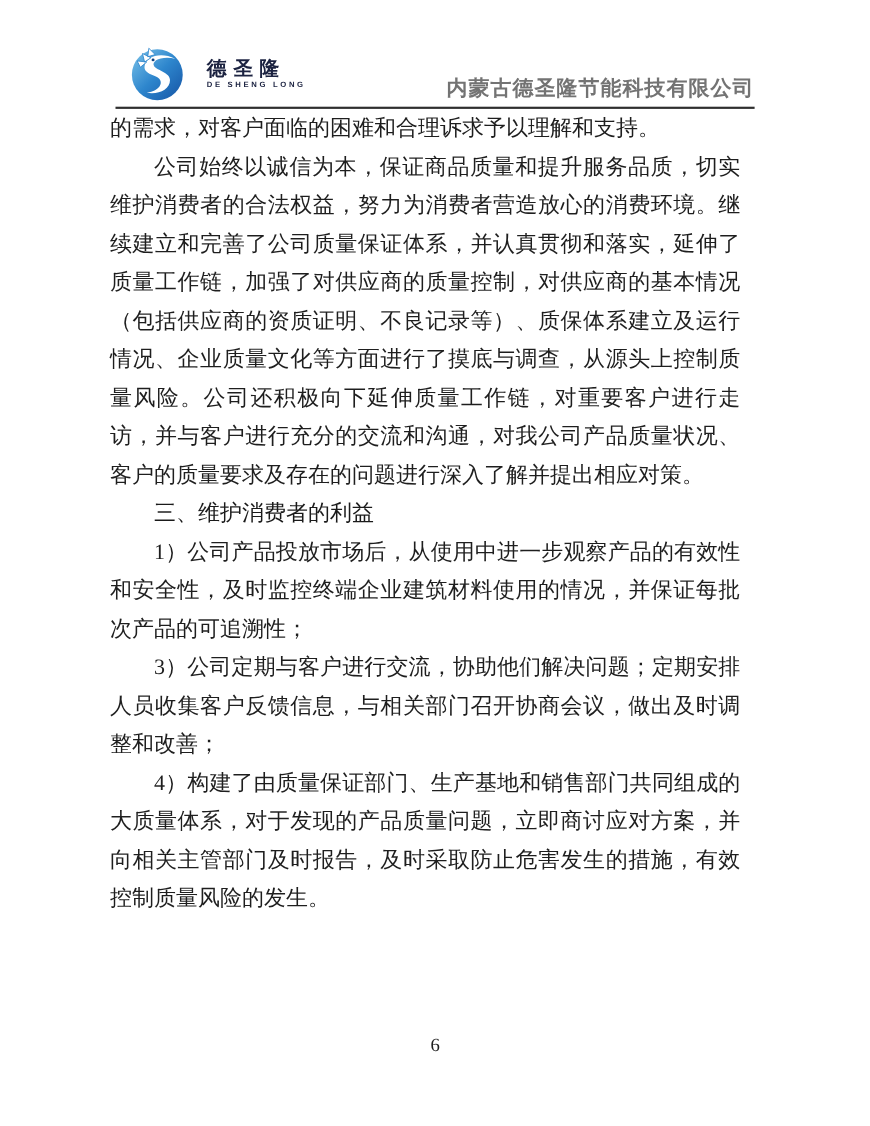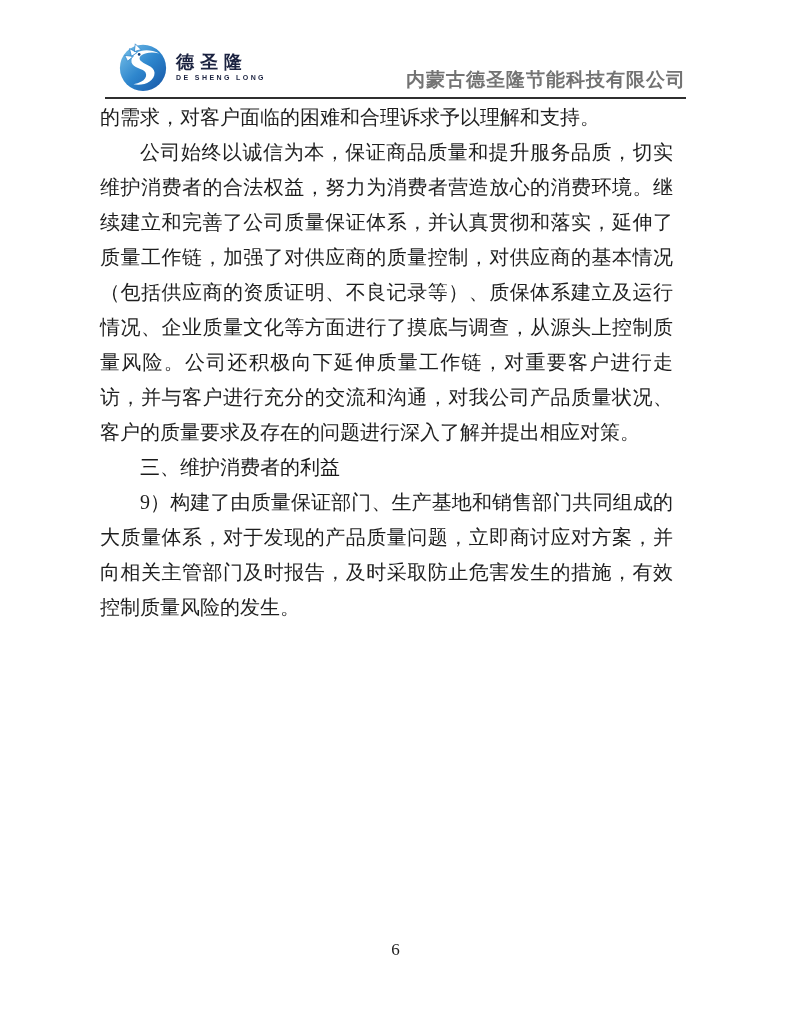--- a/index.html
+++ b/index.html
@@ -31,21 +31,21 @@
     top: 40px;
     display: flex;
     align-items: center;
   }
   .logo-mark {
     width: 52px;
     height: 52px;
     flex: 0 0 auto;
   }
   .logo-text {
-    margin-left: 7px;
+    margin-left: 19px;
     display: flex;
     flex-direction: column;
     justify-content: center;
   }
   .logo-cn {
     font-family: "Liberation Sans", "DejaVu Sans", sans-serif;
     font-size: 18px;
     font-weight: bold;
     letter-spacing: 6px;
     color: #1b2240;
@@ -136,18 +136,20 @@
       </div>
     </div>
 
     <div class="company-name">内蒙古德圣隆节能科技有限公司</div>
   </div>
 
   <main class="doc-body">
       <p class="para continuation">的需求，对客户面临的困难和合理诉求予以理解和支持。</p>
       <p class="para indent">公司始终以诚信为本，保证商品质量和提升服务品质，切实维护消费者的合法权益，努力为消费者营造放心的消费环境。继续建立和完善了公司质量保证体系，并认真贯彻和落实，延伸了质量工作链，加强了对供应商的质量控制，对供应商的基本情况（包括供应商的资质证明、不良记录等）、质保体系建立及运行情况、企业质量文化等方面进行了摸底与调查，从源头上控制质量风险。公司还积极向下延伸质量工作链，对重要客户进行走访，并与客户进行充分的交流和沟通，对我公司产品质量状况、客户的质量要求及存在的问题进行深入了解并提出相应对策。</p>
       <p class="para heading">三、维护消费者的利益</p>
-      <p class="para indent">9）构建了由质量保证部门、生产基地和销售部门共同组成的大质量体系，对于发现的产品质量问题，立即商讨应对方案，并向相关主管部门及时报告，及时采取防止危害发生的措施，有效控制质量风险的发生。</p>
+      <p class="para indent">1）公司产品投放市场后，从使用中进一步观察产品的有效性和安全性，及时监控终端企业建筑材料使用的情况，并保证每批次产品的可追溯性；</p>
+      <p class="para indent">3）公司定期与客户进行交流，协助他们解决问题；定期安排人员收集客户反馈信息，与相关部门召开协商会议，做出及时调整和改善；</p>
+      <p class="para indent">4）构建了由质量保证部门、生产基地和销售部门共同组成的大质量体系，对于发现的产品质量问题，立即商讨应对方案，并向相关主管部门及时报告，及时采取防止危害发生的措施，有效控制质量风险的发生。</p>
     </main>
 
   <div class="page-number">6</div>
 
 </div>
 
 </body></html>

